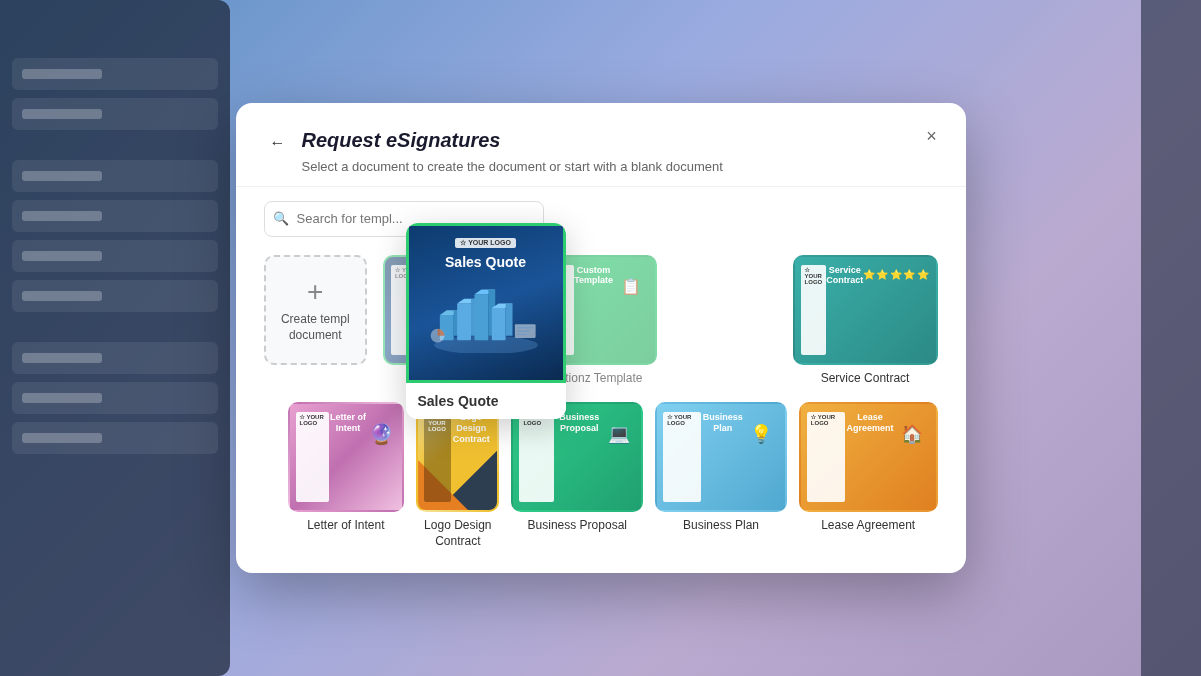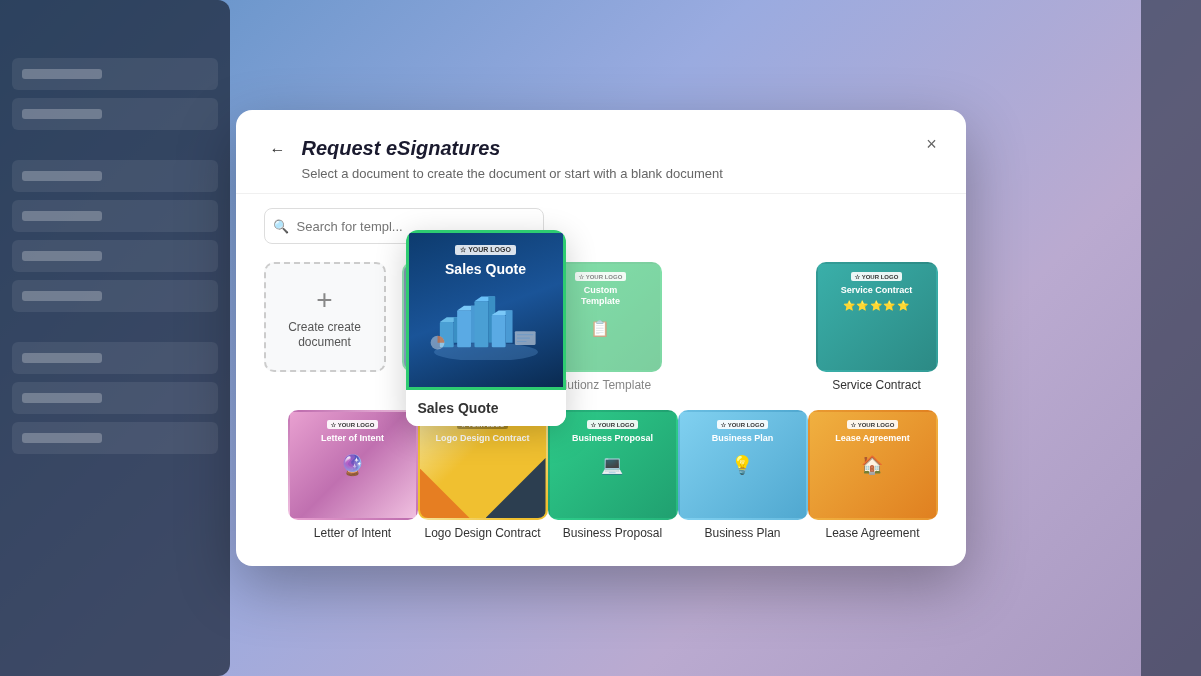--- a/index.html
+++ b/index.html
@@ -336,31 +336,30 @@
       align-items: center;
       justify-content: center;
       font-size: 20px;
       margin-top: 4px;
     }
 
     .thumb-inner {
       width: 100%;
       height: 100%;
       display: flex;
-      flex-direction: column;
-      align-items: center;
+      flex-direction: row;
       justify-content: flex-start;
       padding: 8px 6px 4px;
     }
 
     
     .second-row {
       display: grid;
       grid-template-columns: repeat(5, 1fr);
-      gap: 0;
+      gap: 12px;
       margin-top: 16px;
       margin-left: 24px;
     }
   </style>
 </head>
 <body>
 
 <div class="background-layer"></div>
 
 <div class="sidebar-hint">
@@ -416,21 +415,21 @@
     </div>
   </div>
 
   <div class="modal-body">
 
     <div class="templates-grid">
 
       <div class="template-card blank-card">
         <div class="template-thumb" style="background:#f8f9fa; border: 2px dashed #ccc; display:flex; flex-direction:column; align-items:center; justify-content:center;">
           <div class="plus-icon">+</div>
-          <div class="blank-label-inner">Create create document</div>
+          <div class="blank-label-inner">Create templ document</div>
         </div>
       </div>
 
       <div class="template-card selected" style="opacity:0.5;">
         <div class="template-thumb thumb-salesquote-small" style="border-color:#2ecc71;">
           <div class="thumb-inner">
             <div class="logo-badge">☆ YOUR LOGO</div>
             <div class="template-title-text">Sales Quote</div>
             <svg class="chart-3d" viewBox="0 0 60 40">
               <rect x="5" y="20" width="8" height="15" fill="#4a9fd4" rx="1"></rect>

